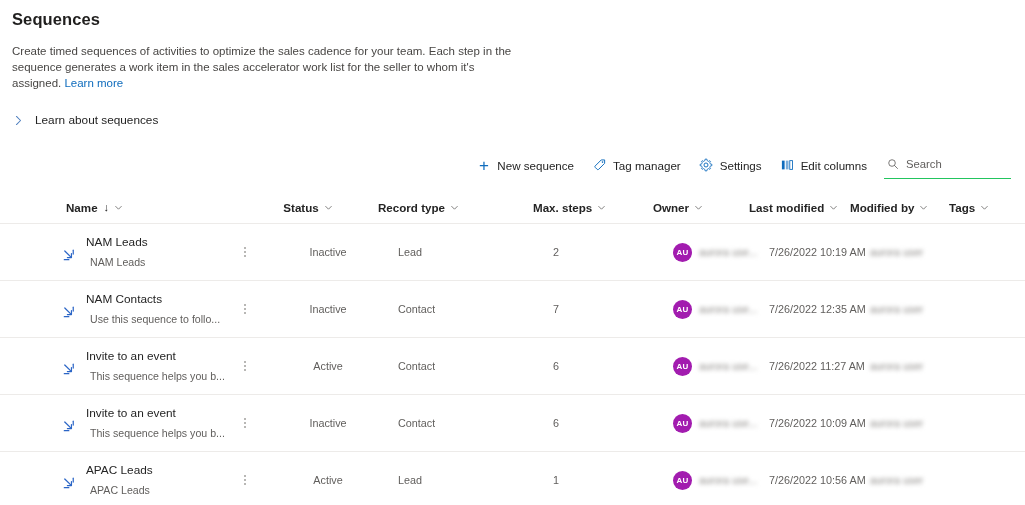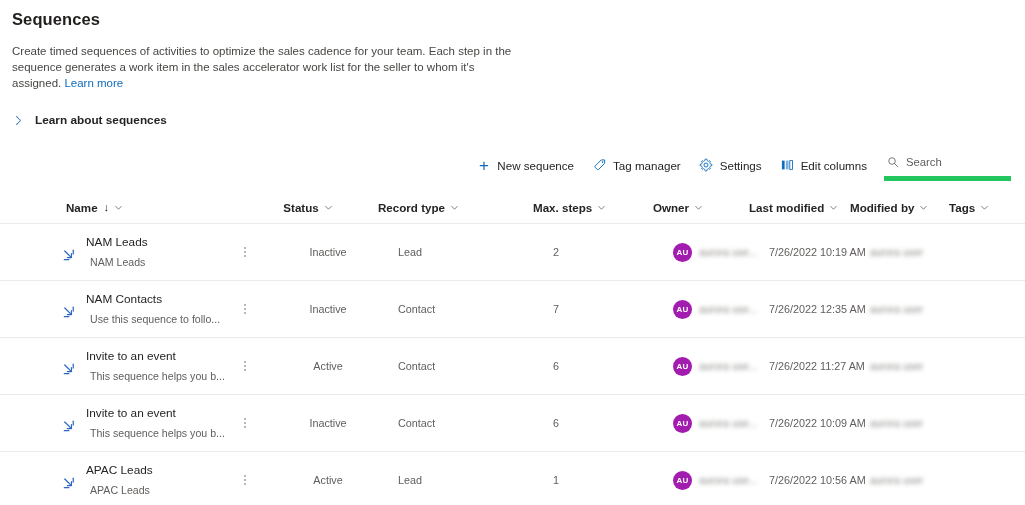--- a/index.html
+++ b/index.html
@@ -51,21 +51,21 @@
   .expander-chevron {
     display: inline-flex;
     align-items: center;
     justify-content: center;
     width: 13px;
     height: 13px;
     color: #4f7fbf;
   }
   .expander-label {
     font-size: 11.8px;
-    font-weight: 700;
+    font-weight: 400;
     color: #242424;
   }
 
   
   .commandbar {
     display: flex;
     align-items: center;
     justify-content: flex-end;
     gap: 0px;
     padding: 0 14px 0 0;
@@ -102,21 +102,21 @@
     font-weight: 400;
   }
 
   .searchbox {
     display: inline-flex;
     align-items: center;
     gap: 7px;
     width: 122px;
     height: 26px;
     margin-left: 8px;
-    border-bottom: 5px solid #22c55e;
+    border-bottom: 1px solid #22c55e;
     padding: 0 2px 1px 3px;
   }
   .searchbox .search-icon { color: #605e5c; display: inline-flex; }
   .search-input {
     border: none;
     outline: none;
     background: transparent;
     font-family: inherit;
     font-size: 11.3px;
     color: #242424;

